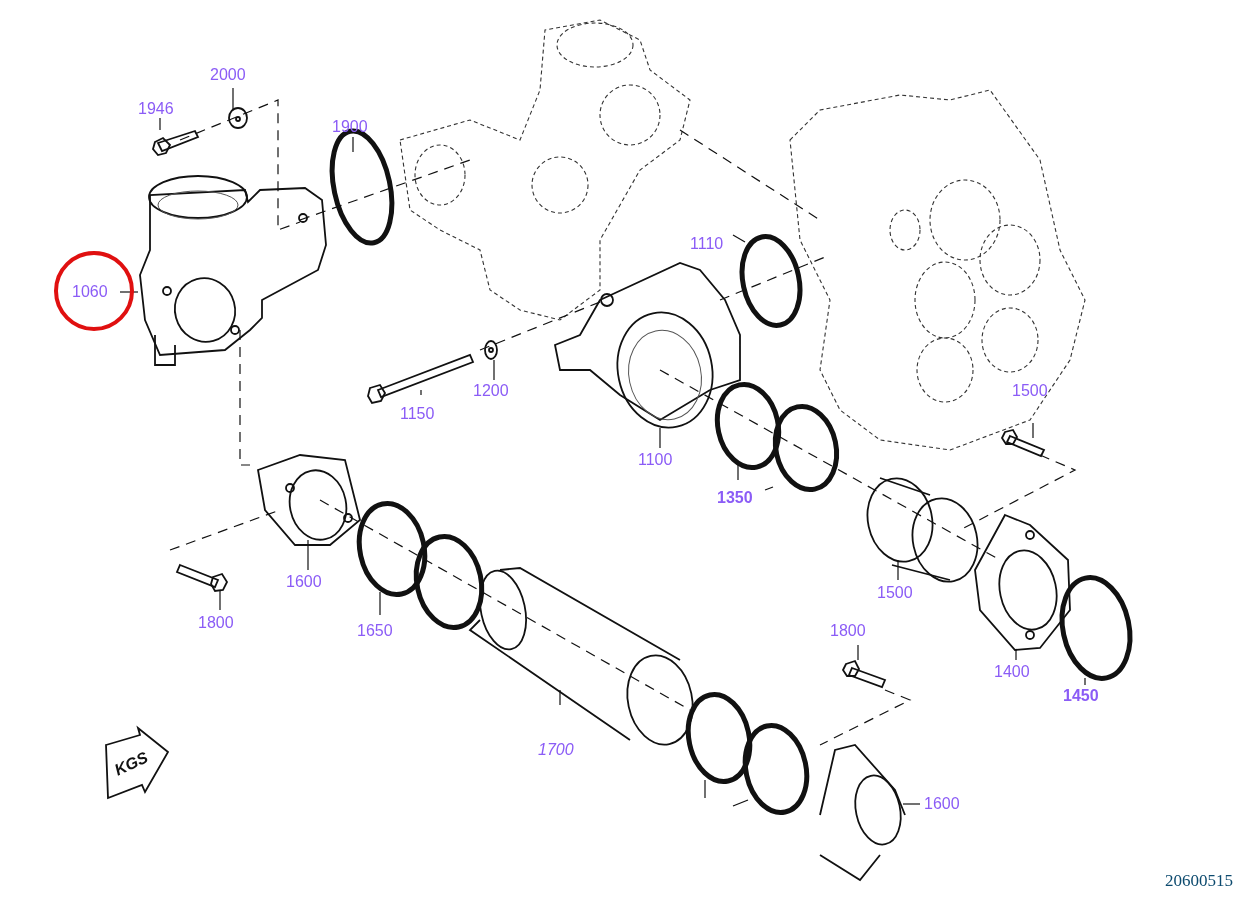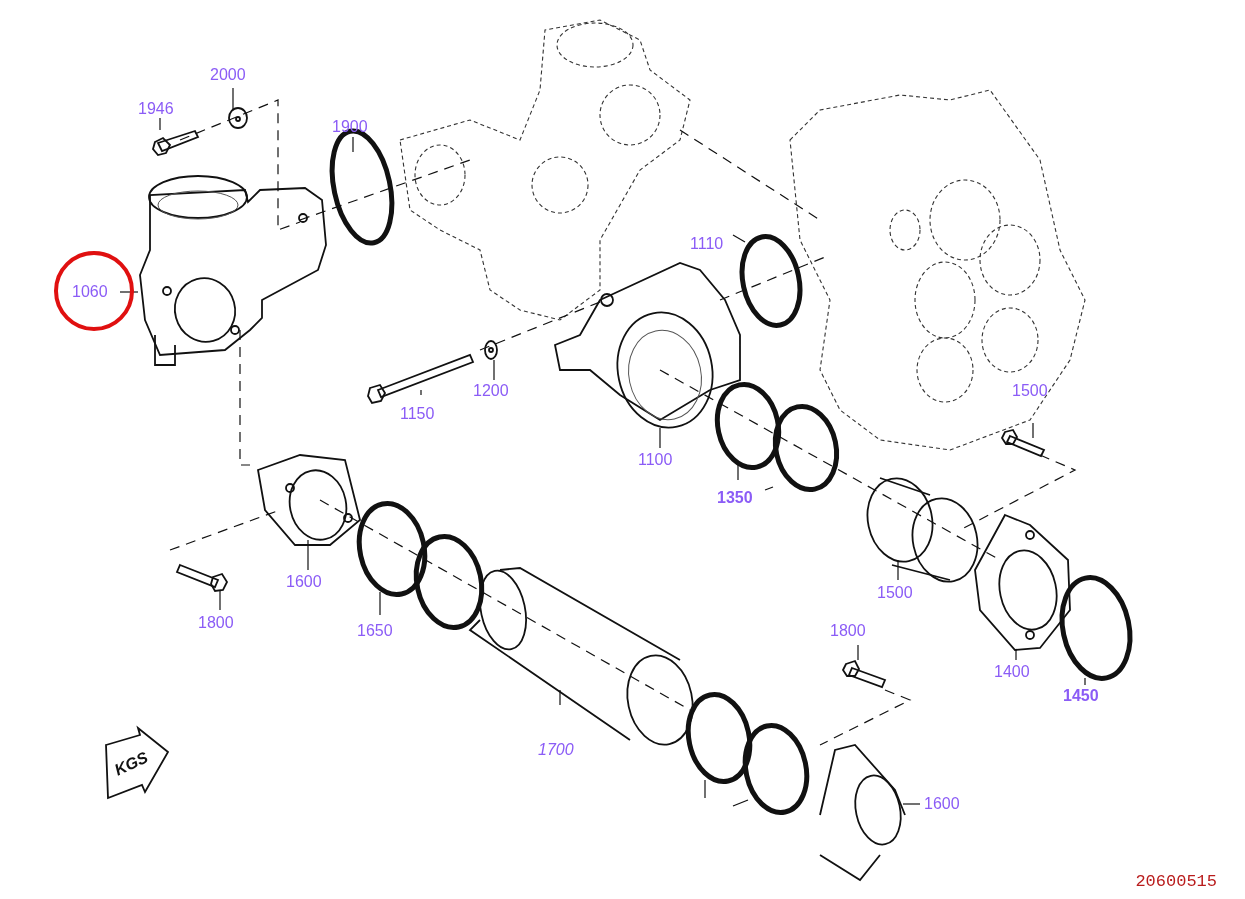--- a/index.html
+++ b/index.html
@@ -1,19 +1,19 @@
 <!DOCTYPE html>
 <html><head>
 <meta charset="utf-8">
 <style>
   html, body { margin: 0; padding: 0; background: #ffffff; }
   body { width: 1245px; height: 899px; position: relative; overflow: hidden; font-family: "Liberation Sans", sans-serif; }
   #diagram { position: absolute; left: 0; top: 0; width: 1245px; height: 899px; }
   .lbl { position: absolute; color: #8b5cf6; font-size: 16px; font-family: "Liberation Sans", sans-serif; white-space: nowrap; cursor: pointer; }
-  .docnum { position: absolute; right: 28px; bottom: 8px; font-size: 17px; color: #b91c1c; font-family: Liberation Mono, monospace; }
+  .docnum { position: absolute; right: 12px; bottom: 8px; font-size: 17px; color: #0c4a6e; font-family: Liberation Serif, serif; }
   .hl { position: absolute; border: 4px solid #e01010; border-radius: 50%; box-sizing: border-box; }
   .kgs { position: absolute; font-size: 16px; font-weight: bold; font-style: italic; color: #111; transform: rotate(-25deg); }
   svg .ln { fill: none; stroke: #111; stroke-width: 1.8; }
   svg .thin { fill: none; stroke: #555; stroke-width: 1; }
   svg .dash { fill: none; stroke: #111; stroke-width: 1.2; stroke-dasharray: 10 7; }
   svg .ghost { fill: none; stroke: #333; stroke-width: 1.1; stroke-dasharray: 4 3; }
   svg .ring { fill: none; stroke: #111; stroke-width: 5; }
   svg .lead { stroke: #111; stroke-width: 1.2; }
 </style>
 </head>

